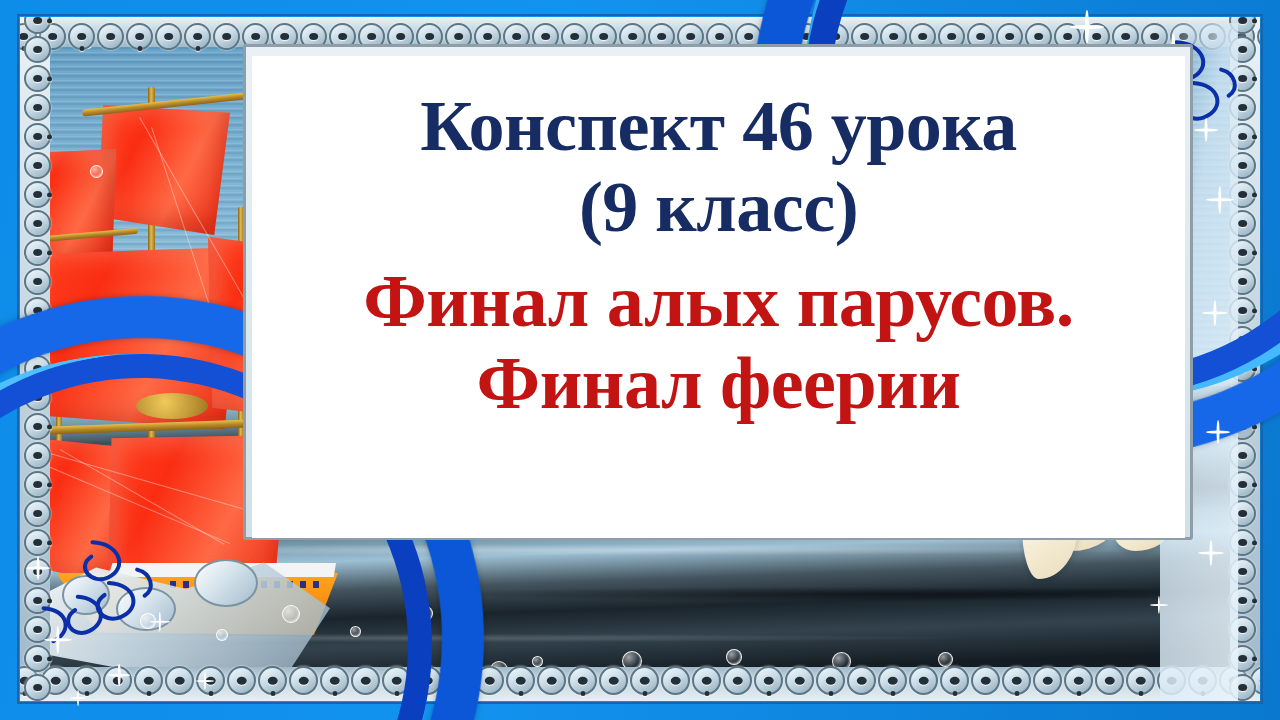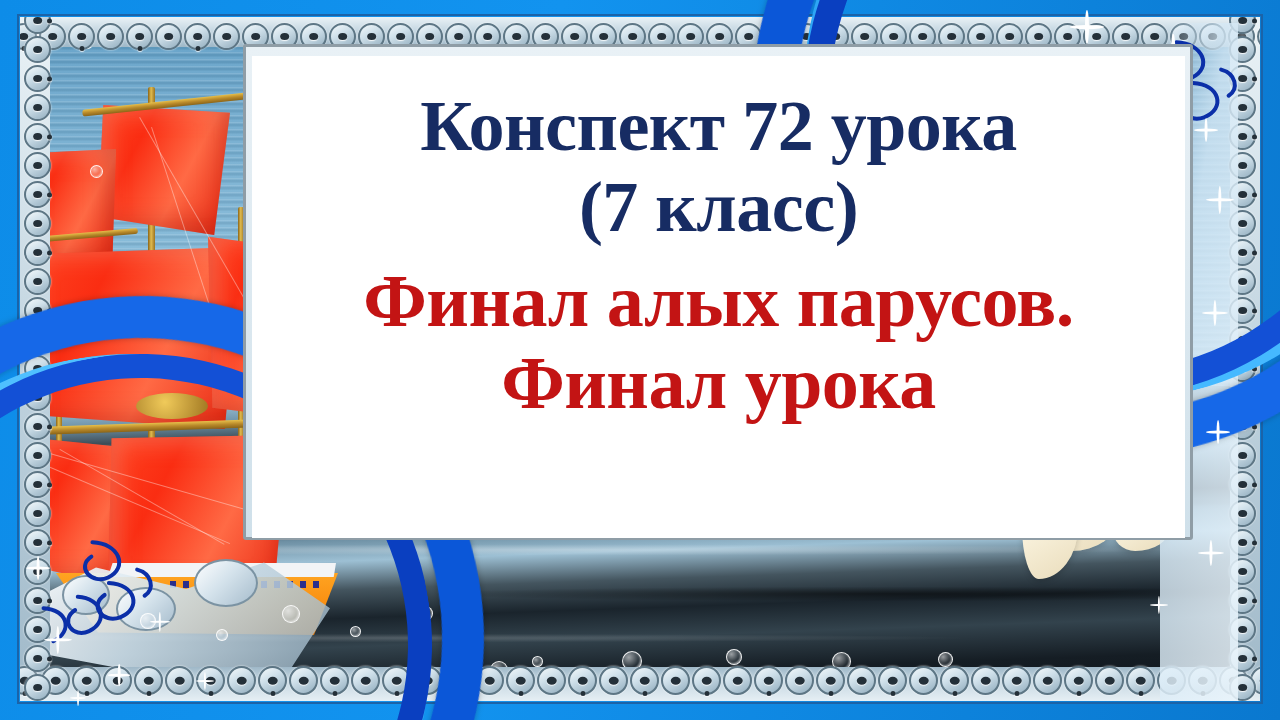--- a/index.html
+++ b/index.html
@@ -938,21 +938,21 @@
     <div class="sparkle" style="left:108px;  bottom:34px;  width:22px; height:22px;"></div>
     <div class="sparkle" style="left:150px;  bottom:88px;  width:20px; height:20px;"></div>
     <div class="sparkle" style="left:26px;   bottom:140px; width:24px; height:24px;"></div>
     <div class="sparkle" style="left:196px;  bottom:30px;  width:18px; height:18px;"></div>
     <div class="sparkle" style="left:70px;   bottom:14px;  width:16px; height:16px;"></div>
   </div>
 
   <div class="card-shadowframe"></div>
   <div class="content-card">
     <div class="card-inner">
-      <div class="title-line">Конспект 72 урока</div>
-      <div class="title-line">(7 класс)</div>
+      <div class="title-line">Конспект 46 урока</div>
+      <div class="title-line">(9 класс)</div>
       <div class="gap-small"></div>
       <div class="subtitle-line">Финал алых парусов.</div>
-      <div class="subtitle-line">Финал урока</div>
+      <div class="subtitle-line">Финал феерии</div>
     </div>
   </div>
 
 </div>
 
 </body></html>

